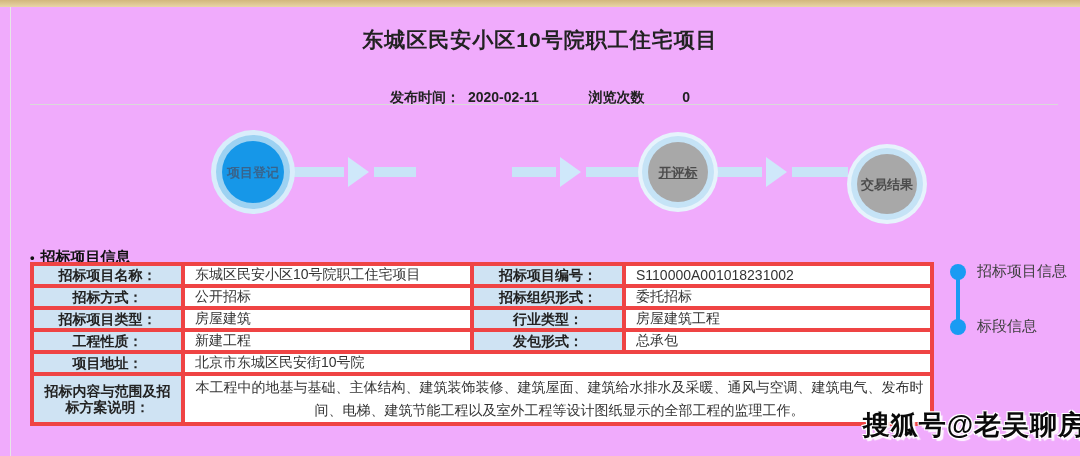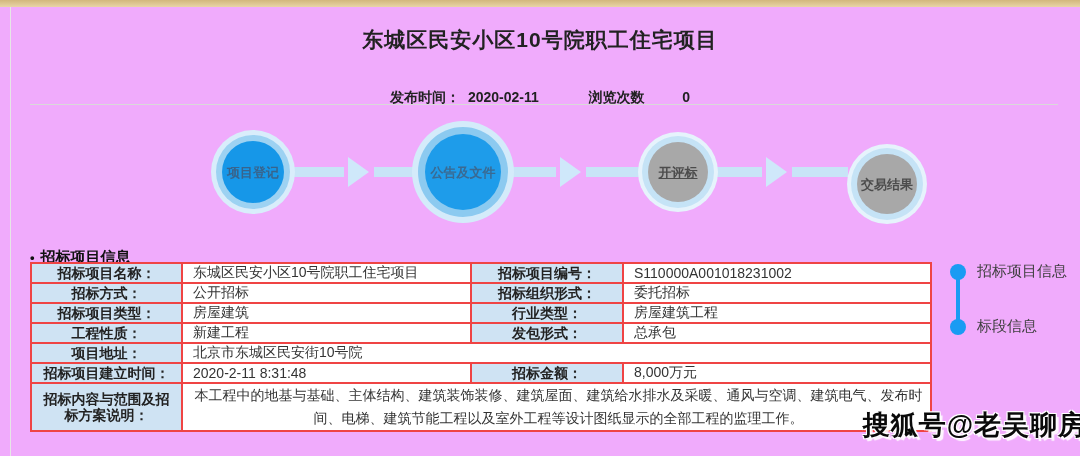--- a/index.html
+++ b/index.html
@@ -47,21 +47,21 @@
   .t1 { left:348px; } .t2 { left:560px; } .t3 { left:766px; }
 
   
   .section-head { position:absolute; left:30px; top:240px; font-size:15px;
                   font-weight:bold; color:#111;margin-top:8px; }
   .section-head .bullet { font-size:13px; margin-right:6px; }
 
   
   .info-table { position:absolute; left:30px; top:262px; width:900px;
                 border-collapse:collapse; table-layout:fixed; font-size:14px; color:#333; }
-  .info-table td { border:2px solid #ef4444; height:19px; padding:0 6px;
+  .info-table td { border:4px solid #ef4444; height:19px; padding:0 6px;
                    overflow:hidden; white-space:nowrap; }
   .info-table td.lbl { background:#cfe3f3; font-weight:bold; text-align:center;
                        color:#222; white-space:normal; line-height:16px; }
   .info-table td.val { background:#fff; text-align:left; padding-left:10px; }
   .info-table tr.tall td { height:47px;text-align:center; }
   .info-table td.wrap { white-space:normal; line-height:23px; vertical-align:middle; }
 
   
   .sidenav { position:absolute; left:950px; top:262px; width:130px; z-index:3; }
   .nav-line { position:absolute; left:6px; top:8px; width:4px; height:55px; background:#1a9bf3; }
@@ -100,24 +100,20 @@
 
   <div class="flow">
     <div class="circle c1 c-done">
       <span>项目</span>
       <span>登记</span>
     </div>
     <div class="bar b1a"></div>
     <div class="tri t1"></div>
     <div class="bar b1b"></div>
 
-    <div class="circle c2 c-current">
-      <span>公告</span>
-      <span>及文件</span>
-    </div>
     <div class="bar b2a"></div>
     <div class="tri t2"></div>
     <div class="bar b2b"></div>
 
     <div class="circle c3 c-pending">
       <span>开评标</span>
     </div>
     <div class="bar b3a"></div>
     <div class="tri t3"></div>
     <div class="bar b3b"></div>
@@ -161,26 +157,20 @@
     <tr>
       <td class="lbl">工程性质：</td>
       <td class="val">新建工程</td>
       <td class="lbl">发包形式：</td>
       <td class="val">总承包</td>
     </tr>
     <tr>
       <td class="lbl">项目地址：</td>
       <td class="val" colspan="3">北京市东城区民安街10号院</td>
     </tr>
-    <tr>
-      <td class="lbl">招标项目建立时间：</td>
-      <td class="val">2020-2-11 8:31:48</td>
-      <td class="lbl">招标金额：</td>
-      <td class="val">8,000万元</td>
-    </tr>
     <tr class="tall">
       <td class="lbl">招标内容与范围及招标方案说明：</td>
       <td class="val wrap" colspan="3">本工程中的地基与基础、主体结构、建筑装饰装修、建筑屋面、建筑给水排水及采暖、通风与空调、建筑电气、发布时间、电梯、建筑节能工程以及室外工程等设计图纸显示的全部工程的监理工作。</td>
     </tr>
   </tbody>
     </table>
 
   <div class="sidenav">
     <div class="nav-line"></div>
     <div class="nav-item n1">

